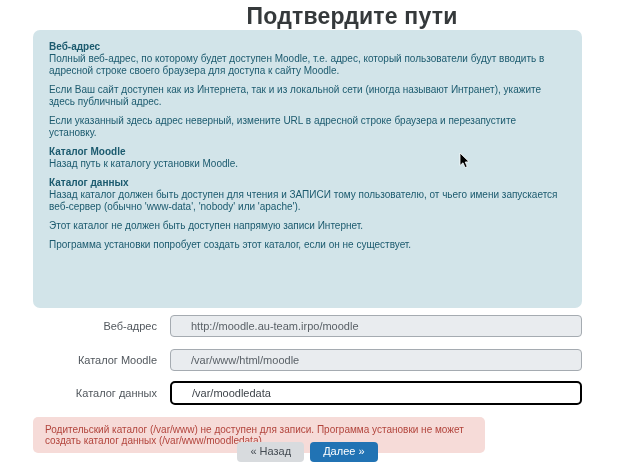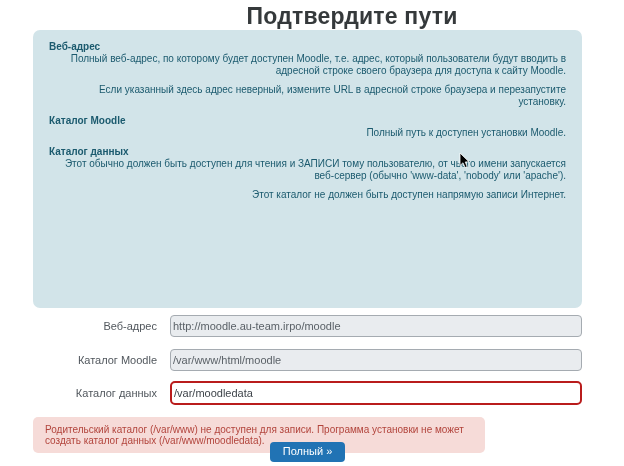--- a/index.html
+++ b/index.html
@@ -13,36 +13,36 @@
     letter-spacing:.2px;
     padding-left:40px;
   }
   .infobox {
     position:absolute; left:33px; top:30px; width:549px; height:278px;
     box-sizing:border-box; background:#d2e4e9; border-radius:7px;
     padding:11px 16px 10px; color:#1b5a6e; font-size:10px; line-height:12px;
     overflow:hidden;
   }
   .infobox .h { font-weight:bold; margin:0; }
-  .infobox p { margin:0 0 7px;text-align:right; }
+  .infobox p { margin:0 0 7px; }
   .infobox .sect { margin-top:6px; }
   .infobox .sect:first-child { margin-top:0; }
 
   .frow { position:absolute; left:33px; width:549px; display:flex; align-items:center; }
   .frow .lbl {
     flex:none; width:124px; text-align:right; padding-right:13px;
     font-size:11px; color:#51575d;
   }
   .frow input {
     flex:1; box-sizing:border-box; height:22px; font-size:11px;
     font-family:"Liberation Sans","DejaVu Sans",sans-serif;
-    padding:0 2px; border-radius:4px; outline:none;
+    padding:0 20px; border-radius:4px; outline:none;
   }
   input.ro { background:#e9ecef; border:1px solid #a5abb1; color:#5a6167; }
-  input.focused { background:#fff; border:2px solid #b91c1c; color:#3e444a; border-radius:5px; height:24px; }
+  input.focused { background:#fff; border:2px solid #000000; color:#3e444a; border-radius:5px; height:24px; }
 
   .error {
     position:absolute; left:33px; top:417px; width:452px; box-sizing:border-box;
     background:#f6dbd8; color:#b2443c; font-size:10px; line-height:11px;
     padding:7px 12px; border-radius:5px;
   }
   .btnrow {
     position:absolute; left:33px; top:442px; width:549px;
     display:flex; justify-content:center; gap:6px;
   }
@@ -59,30 +59,32 @@
 <body>
 
 <div class="page">
 
   <div class="title">Подтвердите пути</div>
 
   <div class="infobox">
     <div class="sect">
       <div class="h">Веб-адрес</div>
       <p>Полный веб-адрес, по которому будет доступен Moodle, т.е. адрес, который пользователи будут вводить в адресной строке своего браузера для доступа к сайту Moodle.</p>
+      <p>Если Ваш сайт доступен как из Интернета, так и из локальной сети (иногда называют Интранет), укажите здесь публичный адрес.</p>
       <p>Если указанный здесь адрес неверный, измените URL в адресной строке браузера и перезапустите установку.</p>
     </div>
     <div class="sect">
       <div class="h">Каталог Moodle</div>
-      <p>Полный путь к доступен установки Moodle.</p>
+      <p>Назад путь к каталогу установки Moodle.</p>
     </div>
     <div class="sect">
       <div class="h">Каталог данных</div>
-      <p>Этот обычно должен быть доступен для чтения и ЗАПИСИ тому пользователю, от чьего имени запускается веб-сервер (обычно 'www-data', 'nobody' или 'apache').</p>
+      <p>Назад каталог должен быть доступен для чтения и ЗАПИСИ тому пользователю, от чьего имени запускается веб-сервер (обычно 'www-data', 'nobody' или 'apache').</p>
       <p>Этот каталог не должен быть доступен напрямую записи Интернет.</p>
+      <p>Программа установки попробует создать этот каталог, если он не существует.</p>
     </div>
   </div>
 
   <div class="frow" style="top:315px;">
     <span class="lbl">Веб-адрес</span>
     <input class="ro" type="text" readonly="" value="http://moodle.au-team.irpo/moodle" style="">
   </div>
 
   <div class="frow" style="top:349px;">
     <span class="lbl">Каталог Moodle</span>
@@ -90,20 +92,21 @@
   </div>
 
   <div class="frow" style="top:381px;">
     <span class="lbl">Каталог данных</span>
     <input class="focused" type="text" value="/var/moodledata" style="">
   </div>
 
   <div class="error">Родительский каталог (/var/www) не доступен для записи. Программа установки не может создать каталог данных (/var/www/moodledata).</div>
 
   <div class="btnrow">
-    <button class="btn btn-next">Полный »</button>
+    <button class="btn btn-back">« Назад</button>
+    <button class="btn btn-next">Далее »</button>
   </div>
 
   <svg class="cursor" viewBox="0 0 11 17">
     <path d="M1 1 L1 13.5 L4 10.8 L6.1 15.6 L8.2 14.6 L6.2 10 L10 9.8 Z" fill="#000" stroke="#fff" stroke-width="0.8"></path>
   </svg>
 
 </div>
 
 </body></html>

